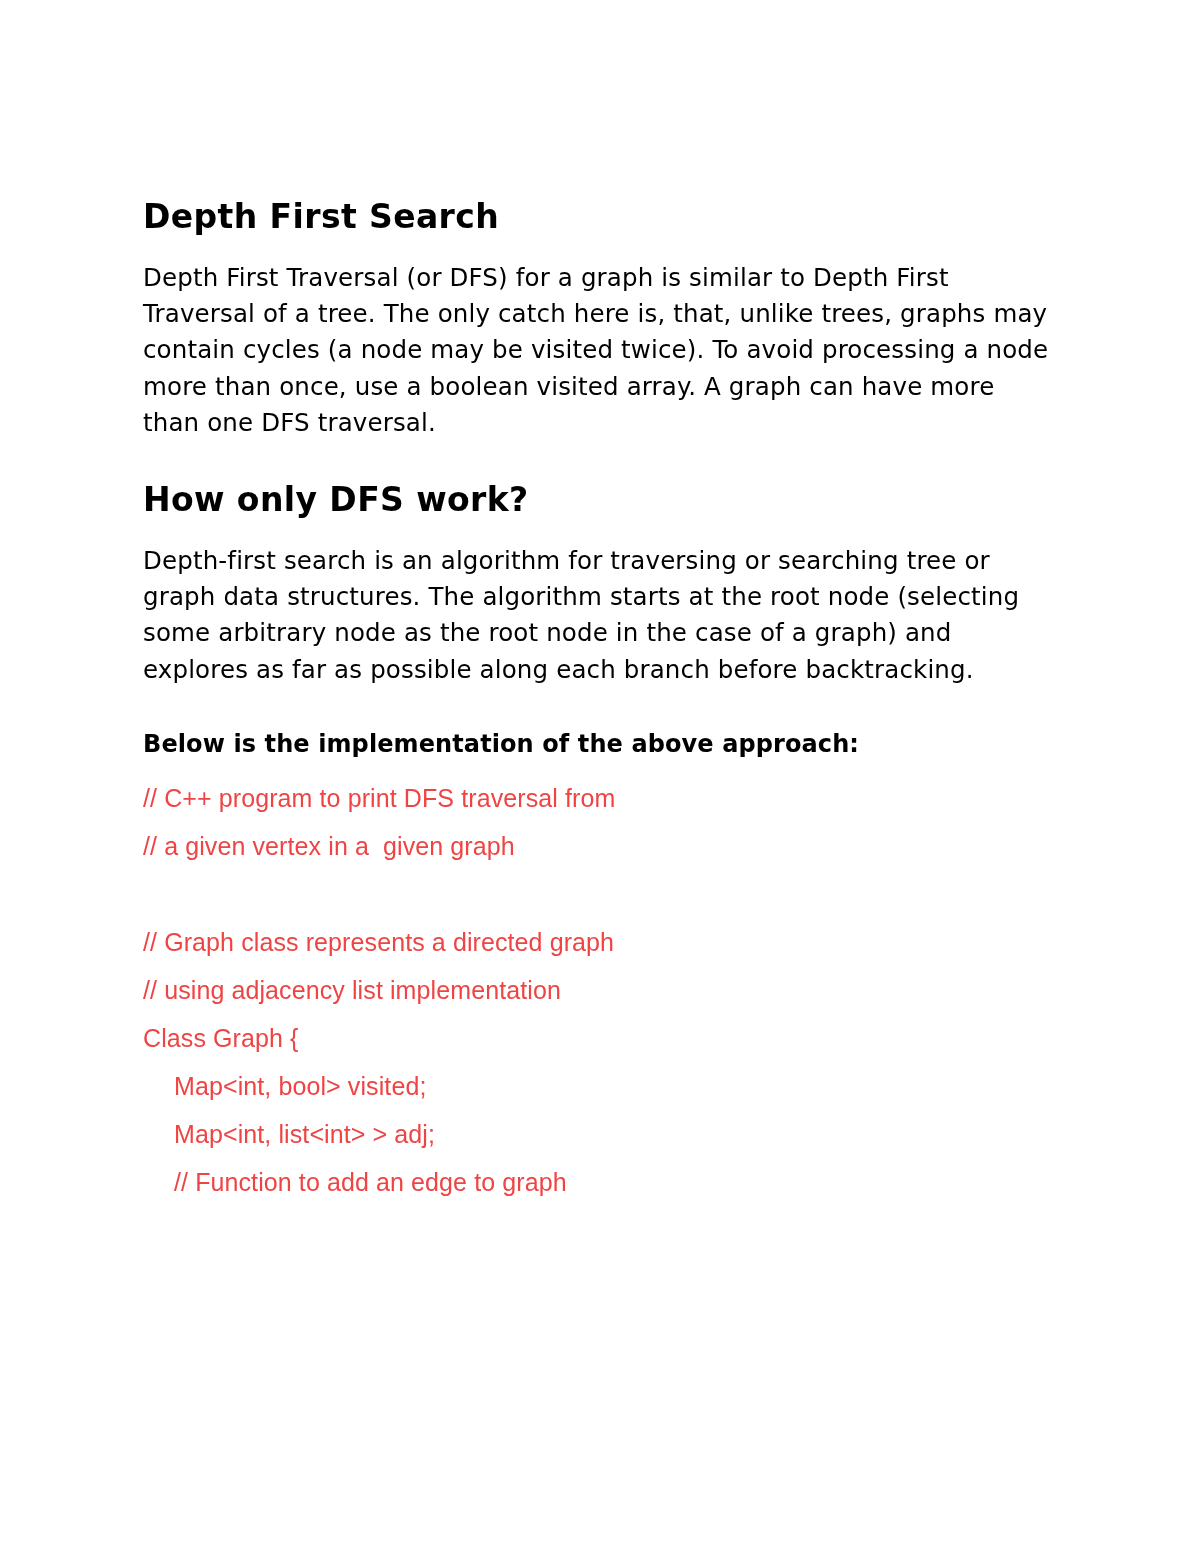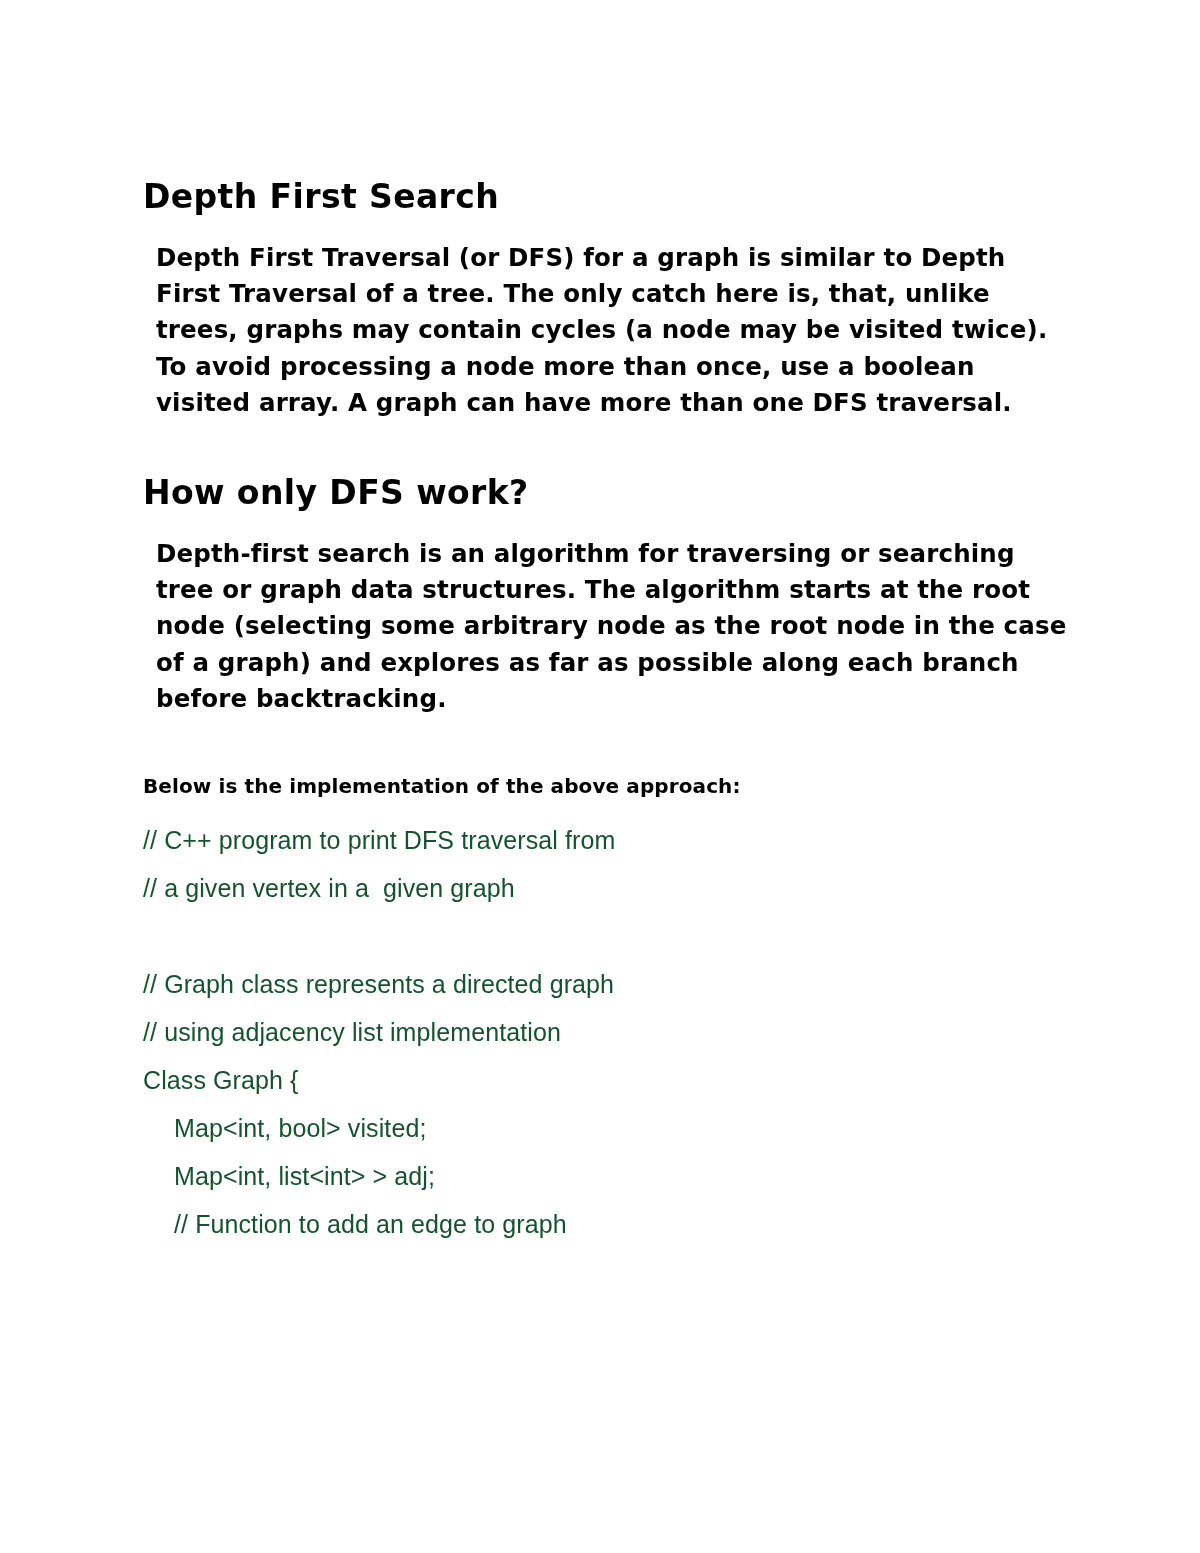--- a/index.html
+++ b/index.html
@@ -23,21 +23,21 @@
     left: 0;
     top: 0;
     width: 1200px;
     height: 1553px;
     background: #ffffff;
   }
 
   .content {
     position: absolute;
     left: 143px;
-    top: 176px;
+    top: 196px;
     width: 920px;
   }
 
   
   h1.doc-heading {
     font-family: "DejaVu Sans", sans-serif;
     font-size: 33px;
     font-weight: bold;
     line-height: 42px;
     letter-spacing: 0.4px;
@@ -47,56 +47,56 @@
     white-space: pre;
   }
 
   .heading-block-1 { margin: 0 0 22px 0; }
   .heading-block-2 { margin: 0 0 22px 0; }
 
   
   p.body-par {
     font-family: "DejaVu Sans", sans-serif;
     font-size: 24.5px;
-    font-weight: bold;
+    font-weight: normal;
     line-height: 36.2px;
     letter-spacing: 0.15px;
-    margin: 13px;
+    margin: 0;
     padding: 0;
     color: #000000;
     text-align: left;
     width: 915px;
   }
   .gap-heading { height: 38px; }
 
   
   .lead-bold {
     font-family: "DejaVu Sans", sans-serif;
-    font-size: 20px;
+    font-size: 24px;
     font-weight: bold;
     line-height: 36px;
     letter-spacing: 0.1px;
     margin: 0 0 12px 0;
     color: #000000;
     white-space: pre;
   }
 
   
   .code-list {
     list-style: none;
     margin: 0;
     padding: 0;
   }
   .code-line {
     font-family: "Liberation Sans", sans-serif;
     font-size: 25px;
     font-weight: normal;
     line-height: 48px;
     letter-spacing: 0.1px;
-    color: #14532d;
+    color: #ef4444;
     white-space: pre;
     margin: 0;
     padding: 0;
   }
   .code-line.blank {
     height: 48px;
   }
   .code-line.indent {
     padding-left: 31px;
   }

